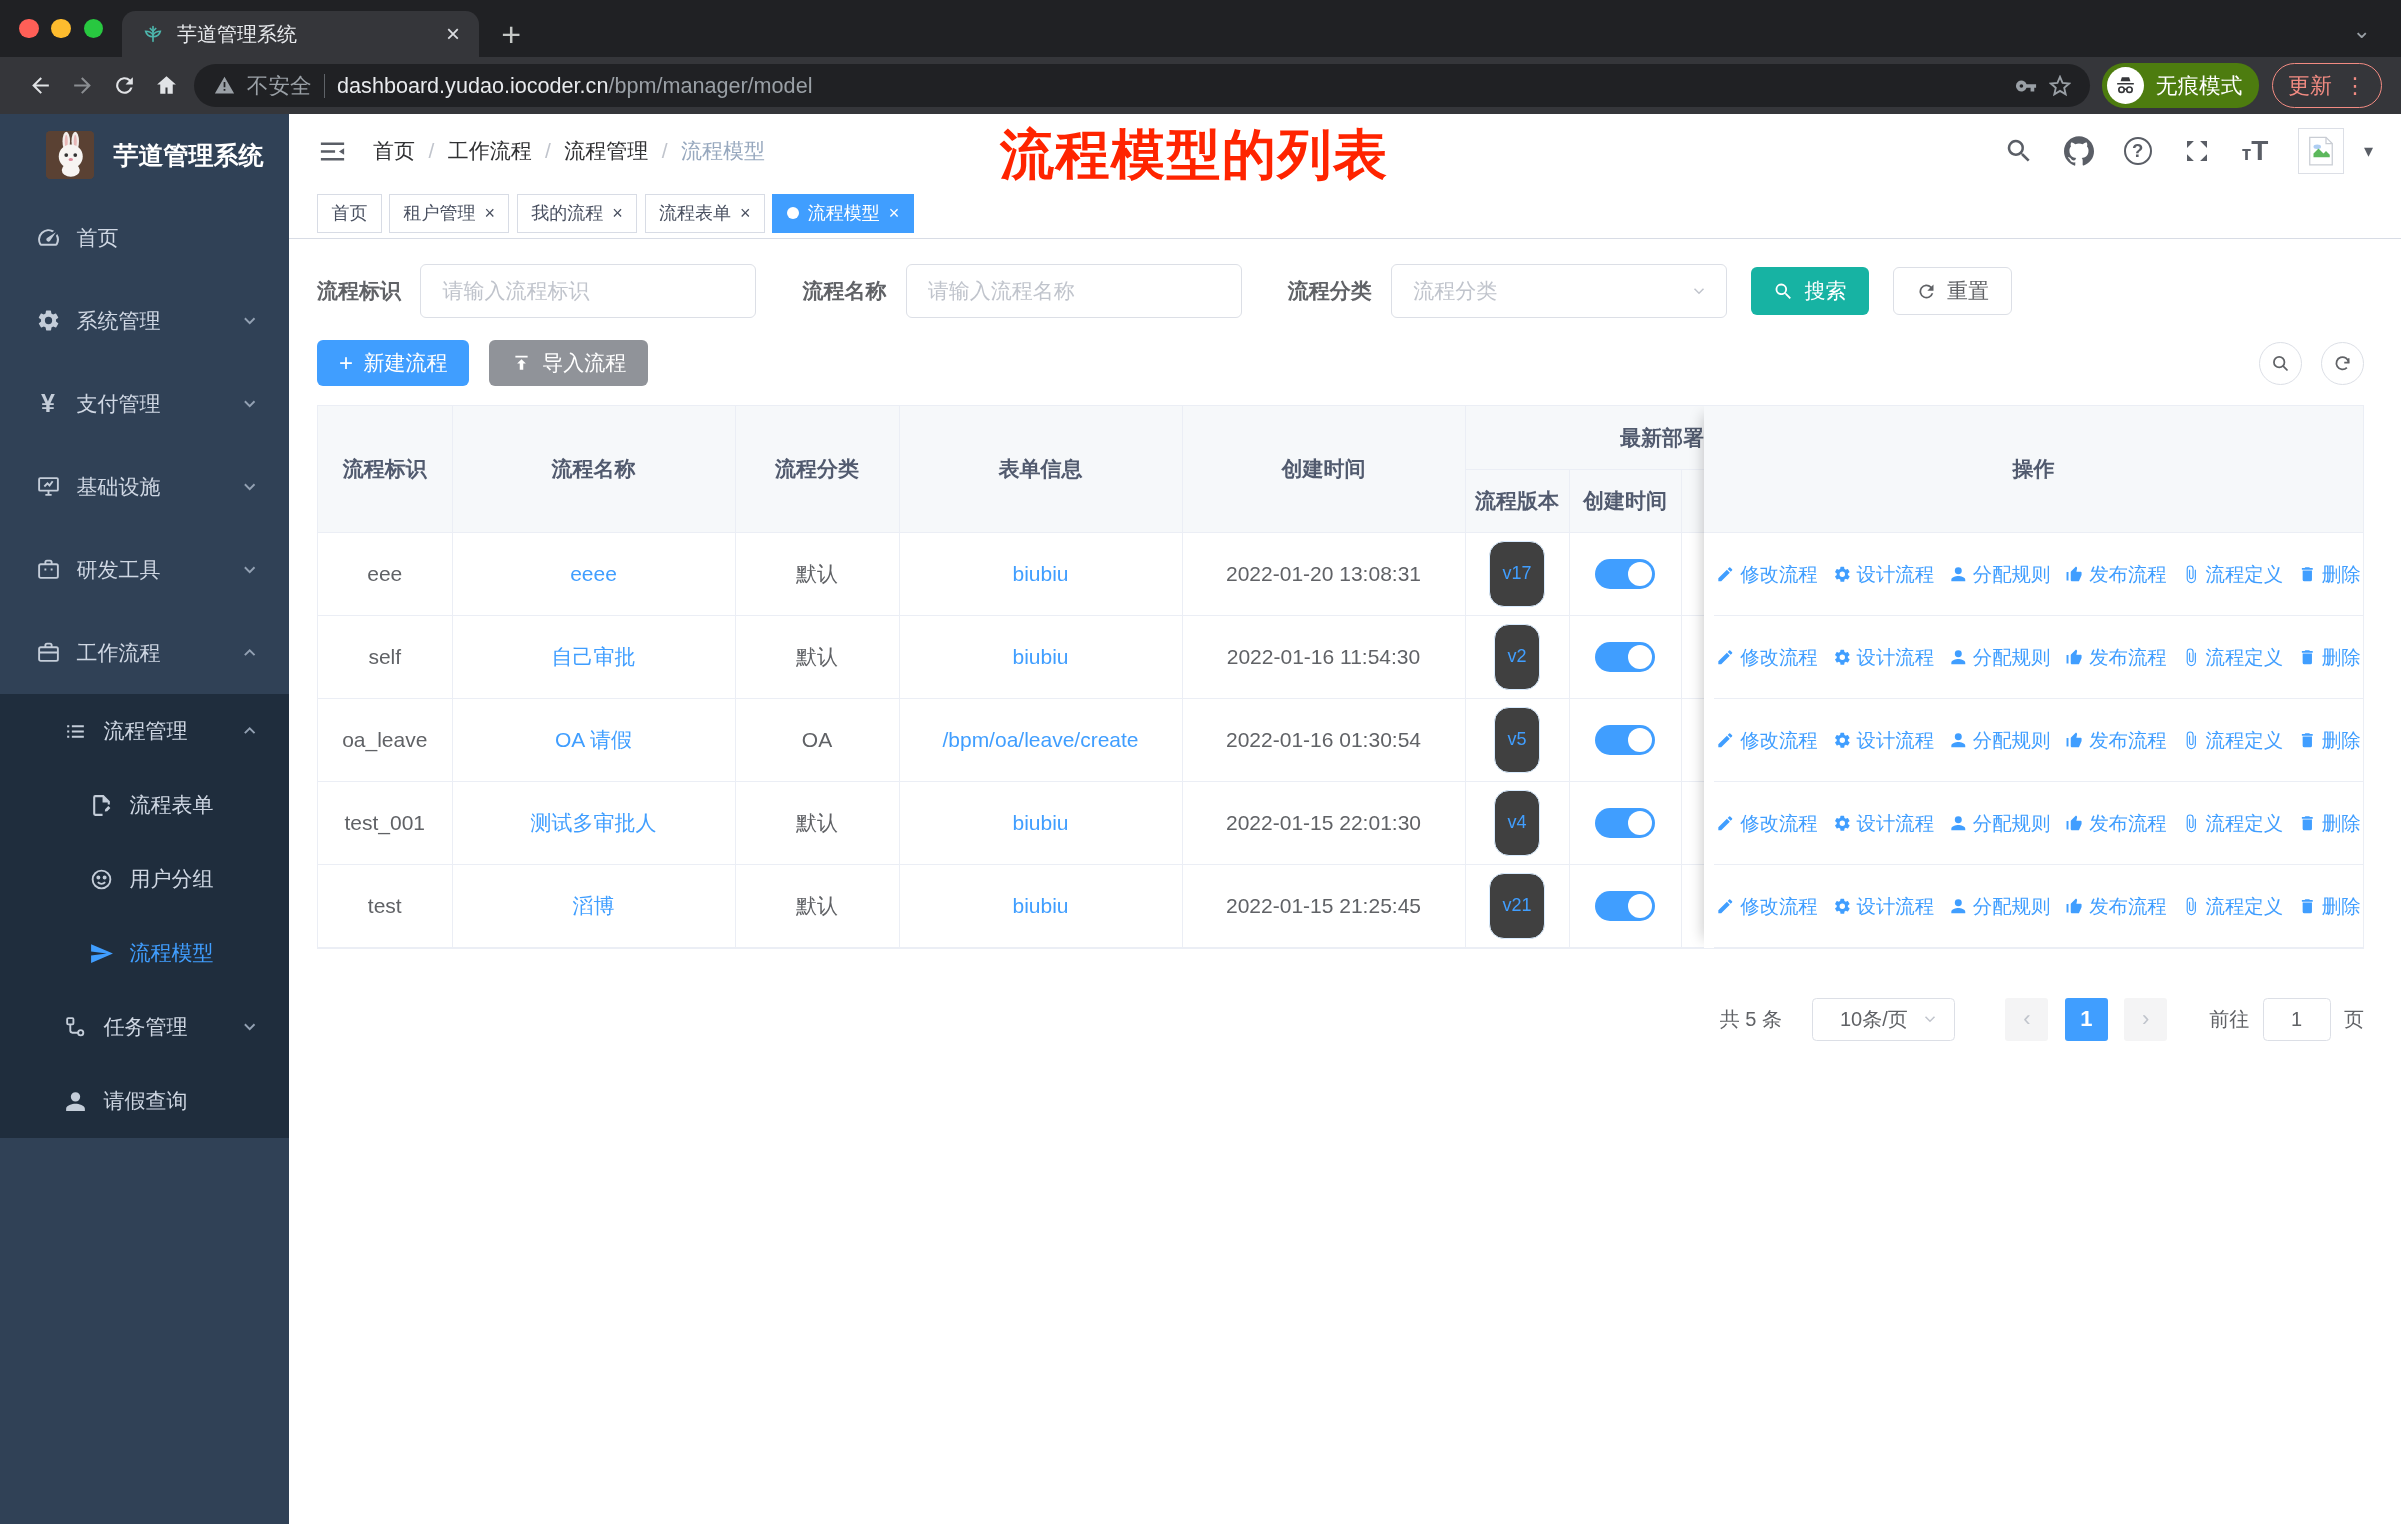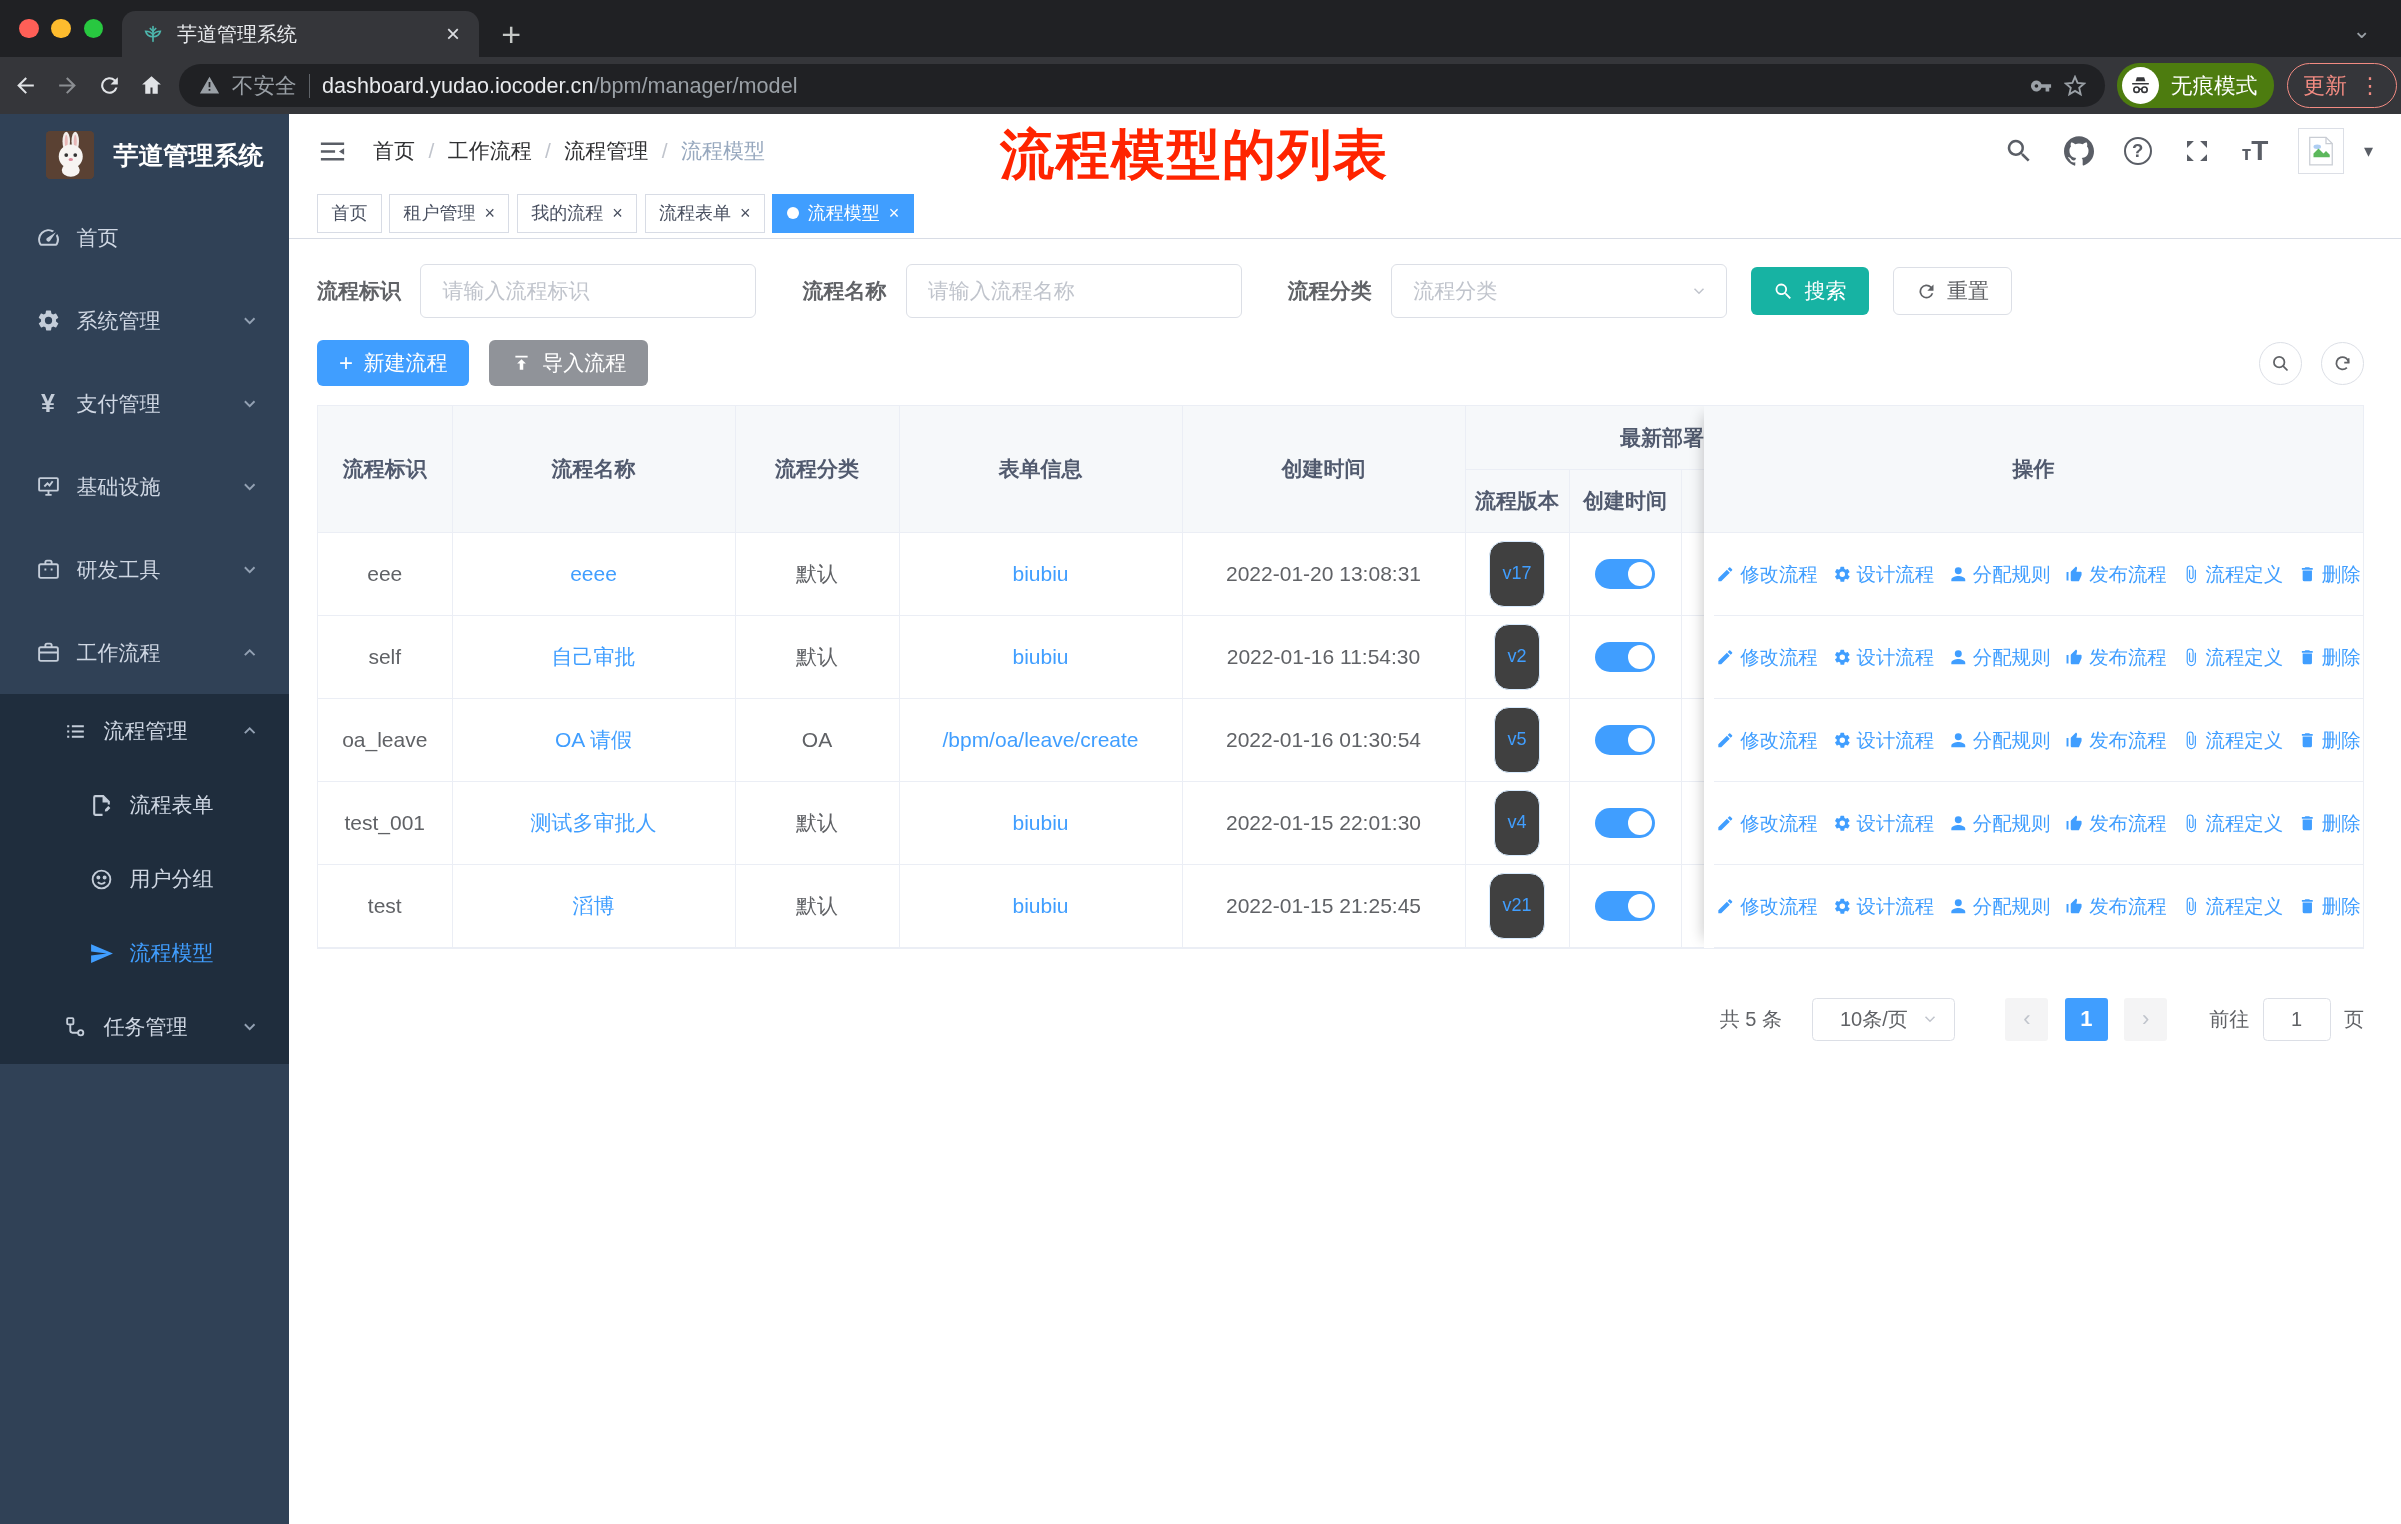--- a/index.html
+++ b/index.html
@@ -11,21 +11,21 @@
   .tabstrip { height:57px; background:#202124; display:flex; align-items:flex-end; flex-shrink:0; }
   .lights { display:flex; gap:12.7px; padding:0 19.4px; align-items:center; height:57px; }
   .light { width:19.4px; height:19.4px; border-radius:50%; }
   .l-red{background:#ff5f57;} .l-yel{background:#febc2e;} .l-grn{background:#28c840;}
   .tab { width:357px; height:46px; background:#35363a; border-radius:13.4px 13.4px 0 0; display:flex; align-items:center; padding:0 19.4px; gap:13.4px; color:#e8eaed; font-size:20px; }
   .tab-title { white-space:nowrap; overflow:hidden; }
   .tab-close { margin-left:auto; color:#dadce0; font-size:24px; line-height:1; }
   .newtab { color:#c4c7c5; font-size:34px; margin:0 0 6px 22px; line-height:1; }
   .strip-caret { margin-left:auto; margin-right:30px; color:#9aa0a6; font-size:22px; margin-bottom:13.4px; }
 
-  .toolbar { height:57px; background:#35363a; display:flex; align-items:center; padding:0 4px; flex-shrink:0; }
+  .toolbar { height:57px; background:#35363a; display:flex; align-items:center; padding:0 19px; flex-shrink:0; }
   .nav-ic { width:42px; height:42px; display:flex; align-items:center; justify-content:center; color:#e1e3e6; }
   .nav-ic svg { width:25px; height:25px; }
   .nav-ic.dim { color:#8b8e92; }
   .addr { flex:1; height:43px; background:#202124; border-radius:21.6px; display:flex; align-items:center; padding:0 19.4px; margin:0 12px 0 7.4px; color:#9aa0a6; font-size:21.6px; gap:12px; }
   .addr svg { flex-shrink:0; }
   .addr .sep { width:1.5px; height:24px; background:#5f6368; }
   .host { color:#e8eaed; }
   .path { color:#9aa0a6; }
   .addr-spacer { flex:1; }
   .incog { display:flex; align-items:center; gap:12px; background:#4d7c0f; border-radius:22px; padding:3.7px 16.4px 3.7px 4.5px; color:#fff; font-size:21.6px; margin-right:13.4px; }
@@ -356,20 +356,28 @@
                 <path d="M7 9v6a2 2 0 0 0 2 2h5.5"></path>
               </svg>
             </span>
           <span class="lbl">任务管理</span>
           <span class="chev">
               <svg viewBox="0 0 24 24" fill="none" stroke="currentColor" stroke-width="2.4">
                 <path d="M6 9l6 6 6-6"></path>
               </svg>
             </span>
         </div>
+        <div class="mi lv2">
+          <span class="ic">
+              <svg viewBox="0 0 24 24" fill="currentColor">
+                <path d="M12 12a4.5 4.5 0 1 0-4.5-4.5A4.5 4.5 0 0 0 12 12zm0 2.2c-3.2 0-9 1.6-9 4.8V21h18v-2c0-3.2-5.8-4.8-9-4.8z"></path>
+              </svg>
+            </span>
+          <span class="lbl">请假查询</span>
+        </div>
       </div>
     </aside>
 
     <main class="main">
 
       <div class="navbar">
         <span class="hamb">
           <svg viewBox="0 0 24 24" fill="currentColor">
               <path d="M3 5h18v2H3zM3 11h11v2H3zM3 17h18v2H3zM21 9.5l-4 2.5 4 2.5z"></path>
             </svg>

